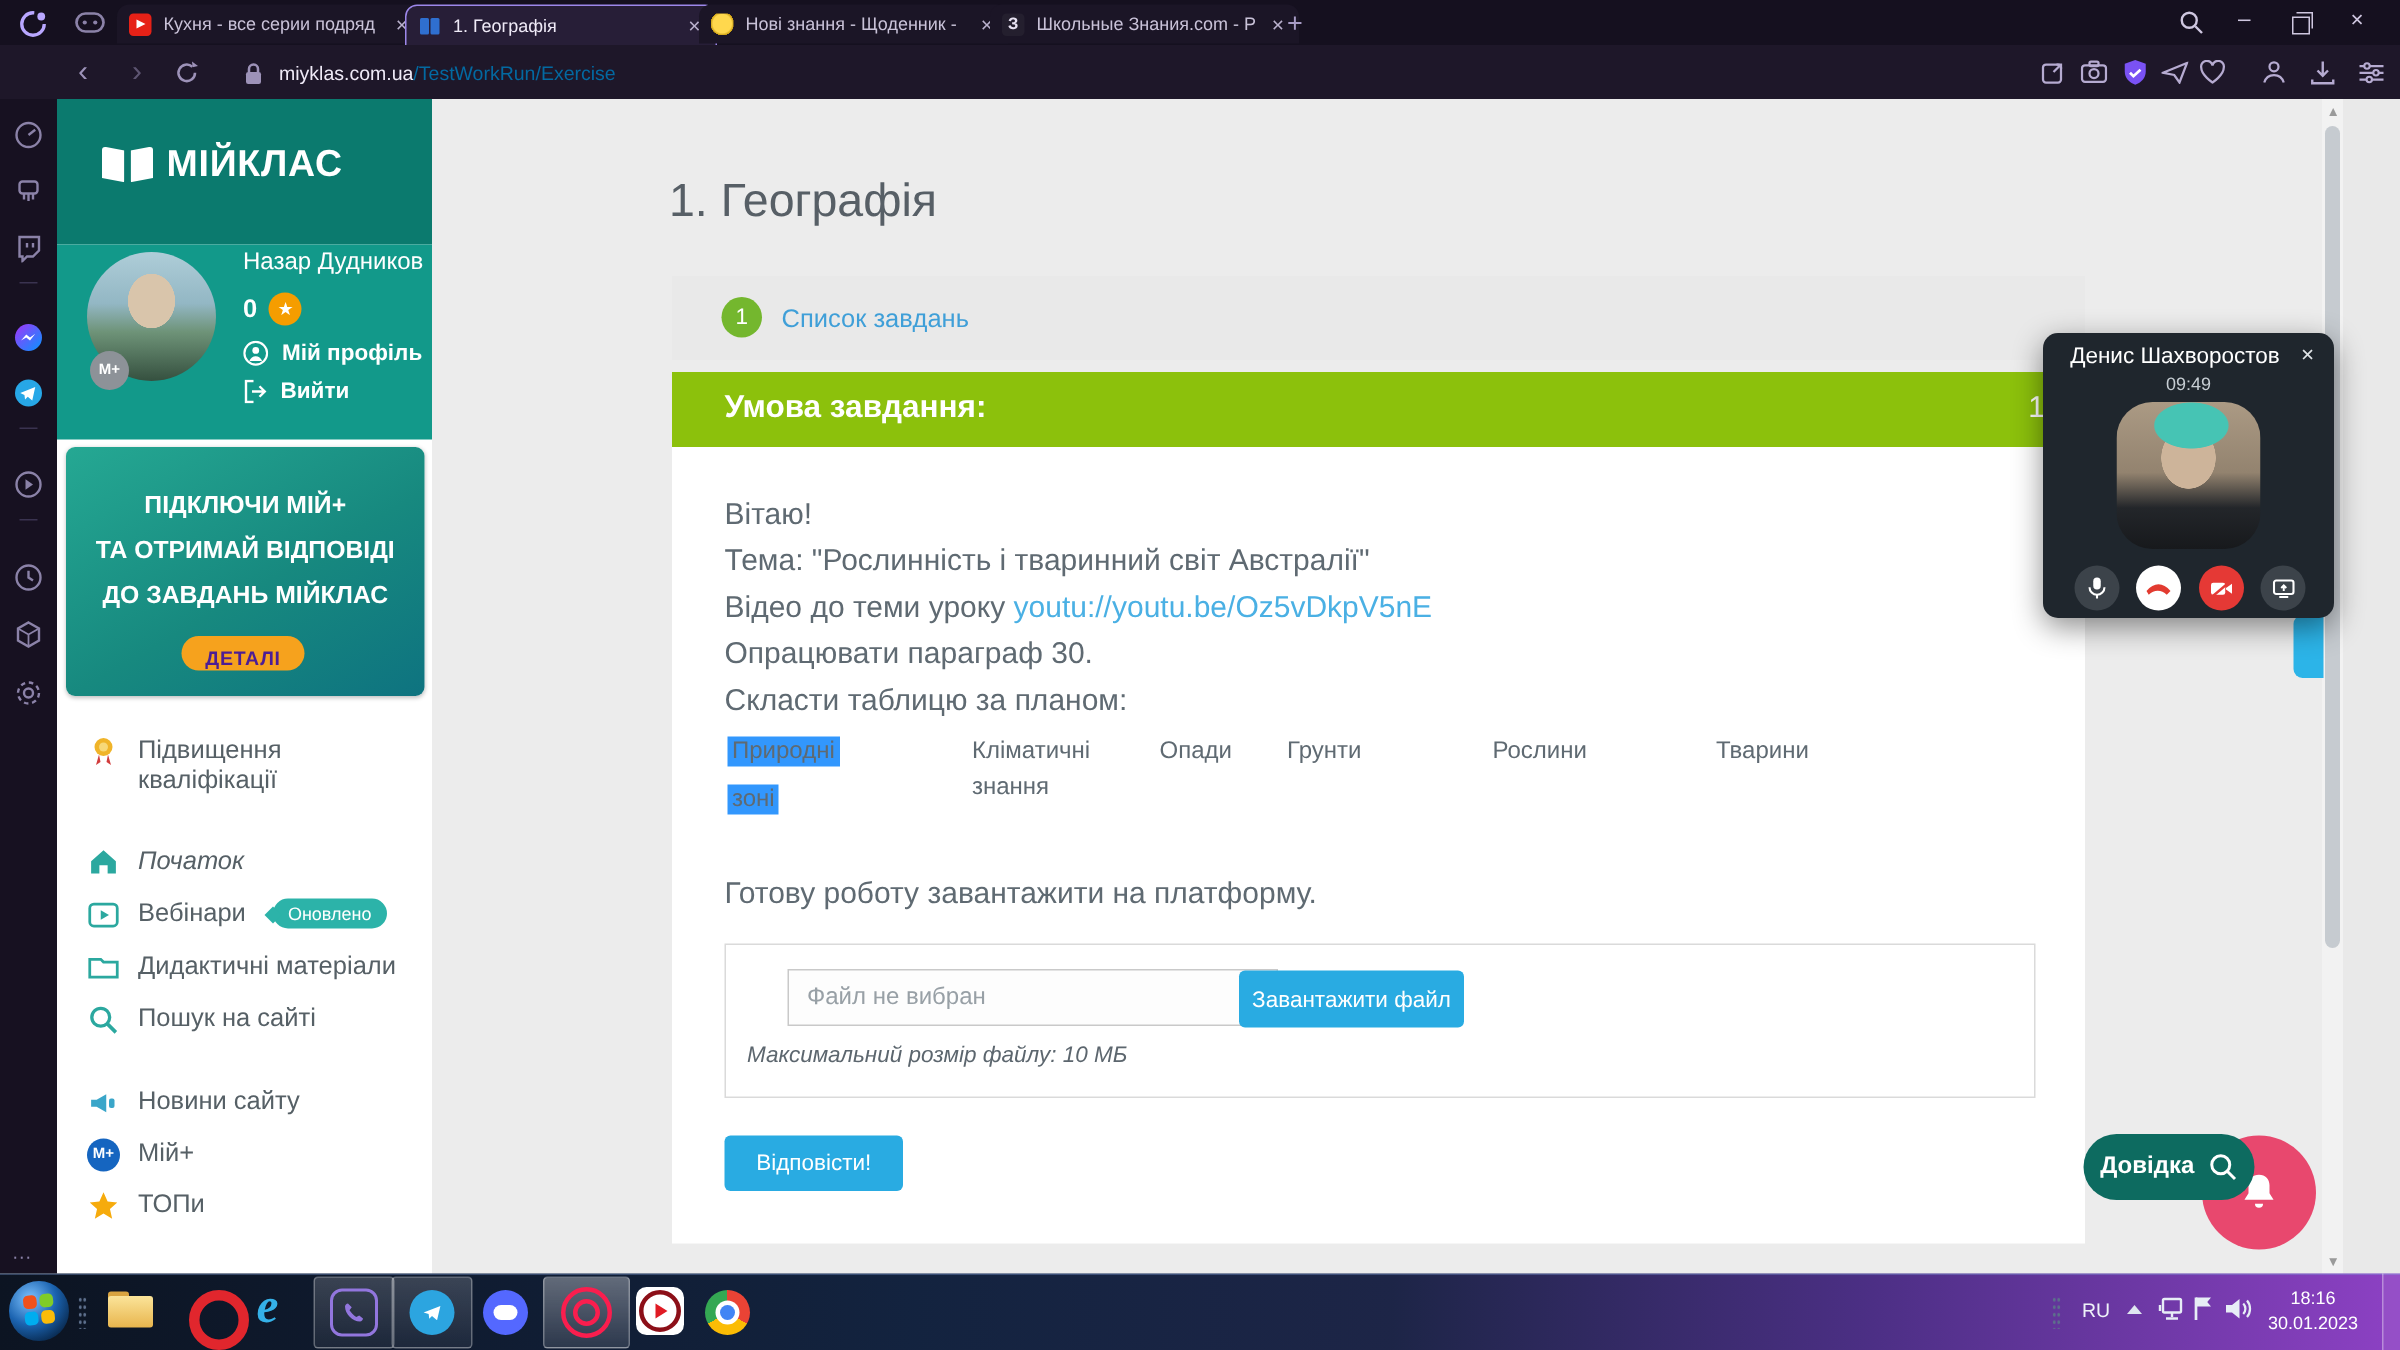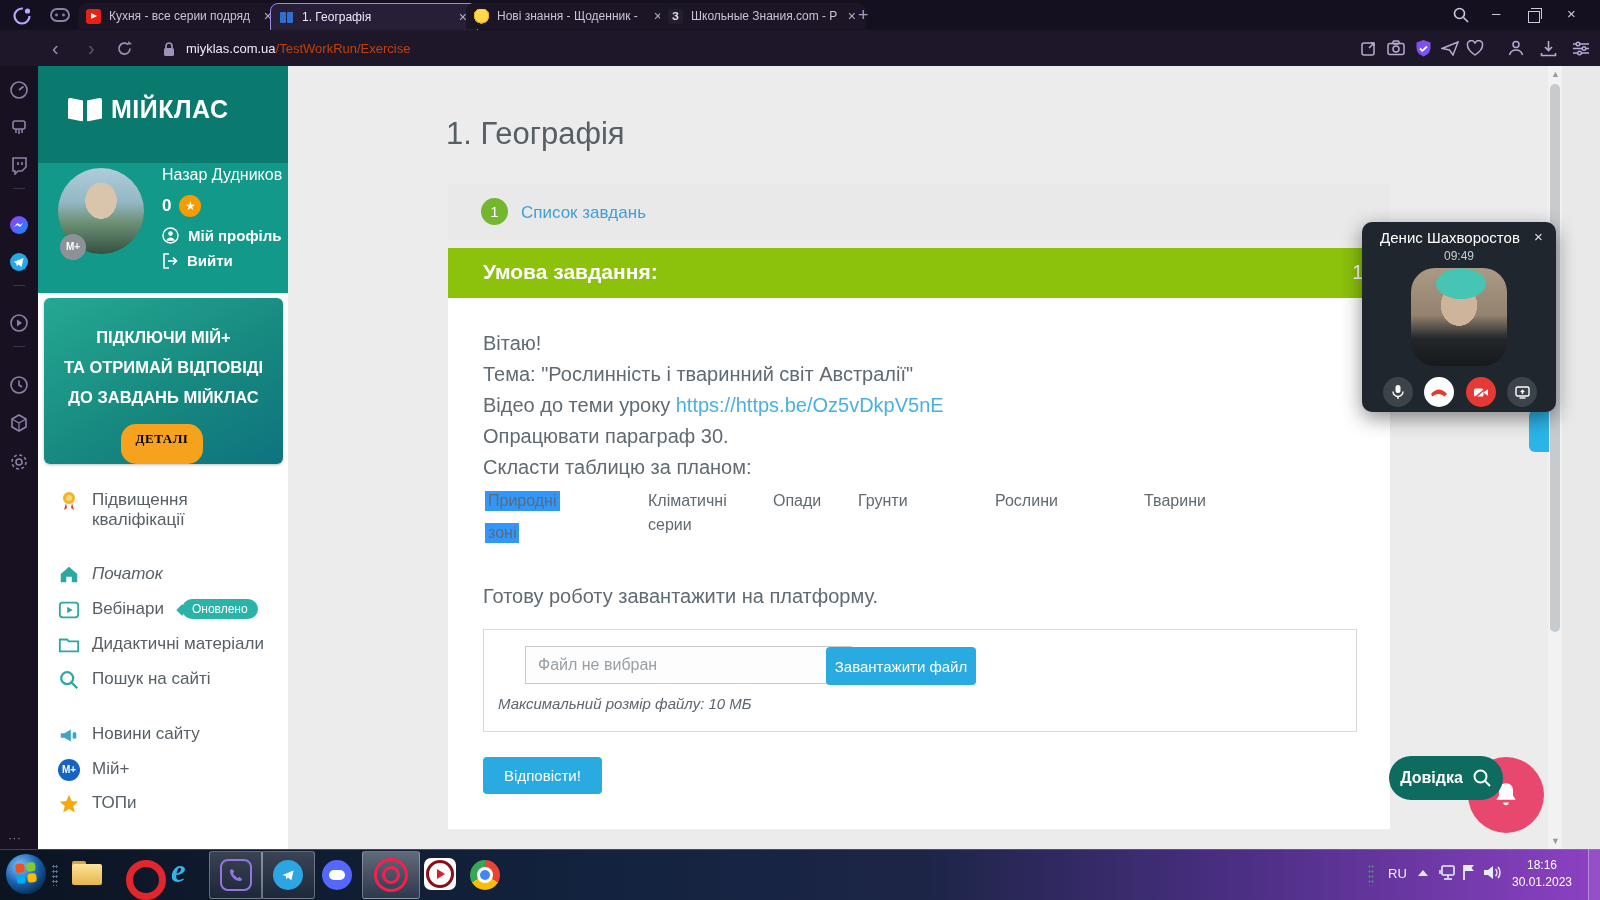--- a/index.html
+++ b/index.html
@@ -24,21 +24,21 @@
   .fav-book:before,.fav-book:after{content:"";position:absolute;top:2px;width:6px;height:11px;background:#2f6fd0;border-radius:1px;}
   .fav-book:before{left:1px;} .fav-book:after{left:8px;}
   .fav-bulb{background:radial-gradient(circle at 50% 45%,#ffd84d 0 55%,#c79a10 70%,transparent 71%);}
   .fav-zn{background:#241f2e;color:#e8e2f2;font-size:11px;font-weight:700;text-align:center;line-height:15px;}
   .newtab{color:#a89cc6;font-size:18px;}
   .winbtn{color:#cfc7e0;font-size:15px;}
   .restore{width:10px;height:10px;border:1px solid #cfc7e0;position:relative;}
   .restore:before{content:"";position:absolute;left:2px;top:-4px;width:10px;height:10px;border:1px solid #cfc7e0;border-bottom:none;border-left:none;}
   .navg{color:#9d92b8;font-size:20px;line-height:20px;}
   .url{font-size:13px;color:#efeaf7;}
-  .url .path{color:#c2410c;text-align:center;}
+  .url .path{color:#0369a1;text-align:center;}
   .chromeicon{color:#b6abd1;}
 
   
   .rail{left:0;top:66px;width:38px;height:783px;background:#171121;}
   .railic{left:9px;width:20px;height:20px;color:#8b82a8;}
   .railsep{left:13px;width:12px;height:1px;background:#3a3350;}
 
   
   .side{left:38px;top:66px;width:250px;height:783px;background:#ffffff;}
   .side-head{left:38px;top:66px;width:250px;height:97px;background:#0b7a6e;}
@@ -54,22 +54,22 @@
   .avbadge{left:60px;top:234px;width:26px;height:26px;border-radius:50%;background:#8d9298;
     color:#fff;font-size:10px;font-weight:700;text-align:center;line-height:26px;}
   .uname{color:#fff;font-size:16px;}
   .upts{color:#fff;font-size:17px;font-weight:700;}
   .starbadge{width:22px;height:22px;border-radius:50%;background:#f59d00;color:#fff;
     font-size:12px;text-align:center;line-height:22px;}
   .prow{display:flex;align-items:center;gap:9px;color:#fff;font-size:15px;font-weight:600;}
   .promo{left:44px;top:298px;width:239px;height:166px;border-radius:6px;
     background:linear-gradient(150deg,#25a893 0%,#17897f 55%,#0e7380 100%);box-shadow:0 1px 3px rgba(0,0,0,.25);}
   .promo .pl{position:absolute;left:0;width:100%;text-align:center;color:#fff;font-weight:700;font-size:16.5px;}
-  .cta{left:121px;top:424px;width:82px;height:40px;border-radius:15px;background:#f6a21d;
-    color:#000000;font-weight:700;font-size:13px;text-align:center;line-height:29px;letter-spacing:.5px;font-family:Liberation Serif, serif;}
+  .cta{left:121px;top:424px;width:82px;height:23px;border-radius:15px;background:#f6a21d;
+    color:#4c1d95;font-weight:700;font-size:13px;text-align:center;line-height:29px;letter-spacing:.5px;}
   .mi{display:flex;align-items:flex-start;gap:12px;color:#566066;font-size:17px;}
   .mico{width:22px;height:22px;flex:0 0 22px;color:#2ba89f;}
   .badge-upd{background:#2cb3a9;color:#fff;font-size:12px;border-radius:10px;padding:3px 10px;position:relative;}
   .badge-upd:before{content:"";position:absolute;left:-4px;top:7px;width:8px;height:8px;background:#2cb3a9;transform:rotate(45deg);}
   .miplus{width:22px;height:22px;border-radius:50%;background:#1565c0;color:#fff;font-size:10px;
     font-weight:700;text-align:center;line-height:22px;}
 
   
   .main{left:288px;top:66px;width:1260px;height:783px;background:#ececec;}
   .crumb{font-size:15px;color:#8b9196;}
@@ -460,29 +460,29 @@
   <div class="abs greenbar">
     <div class="abs" style="left:35px;top:12px;font-size:21px;font-weight:700;">Умова завдання:</div>
     <div class="abs" style="right:32px;top:13px;font-size:20px;">11б.</div>
   </div>
 
   <div class="abs card"></div>
   <div class="abs tline" style="left:483px;top:332px;">Вітаю!</div>
   <div class="abs tline" style="left:483px;top:363px;">Тема: "Рослинність і тваринний світ Австралії"</div>
   <div class="abs tline" style="left:483px;top:394px;">
     <span>Відео до теми уроку</span>
-    <a href="#">https://https.be/Oz5vDkpV5nE</a>
+    <a href="#">youtu://youtu.be/Oz5vDkpV5nE</a>
   </div>
   <div class="abs tline" style="left:483px;top:425px;">Опрацювати параграф 30.</div>
   <div class="abs tline" style="left:483px;top:456px;">Скласти таблицю за планом:</div>
 
   <div class="abs tword selword" style="left:485px;top:491px;">Природні</div>
   <div class="abs tword selword" style="left:485px;top:523px;">зоні</div>
   <div class="abs tword" style="left:648px;top:492px;">Кліматичні</div>
-  <div class="abs tword" style="left:648px;top:516px;">серии</div>
+  <div class="abs tword" style="left:648px;top:516px;">знання</div>
   <div class="abs tword" style="left:773px;top:492px;">Опади</div>
   <div class="abs tword" style="left:858px;top:492px;">Грунти</div>
   <div class="abs tword" style="left:995px;top:492px;">Рослини</div>
   <div class="abs tword" style="left:1144px;top:492px;">Тварини</div>
 
   <div class="abs tline" style="left:483px;top:585px;">Готову роботу завантажити на платформу.</div>
   <div class="abs upbox"></div>
   <input class="abs fileinput" placeholder="Файл не вибран" style="">
   <button class="abs btn" style="left:826px;top:647px;width:150px;height:38px;">Завантажити файл</button>
   <div class="abs hint" style="left:498px;top:695px;">Максимальний розмір файлу: 10 МБ</div>

